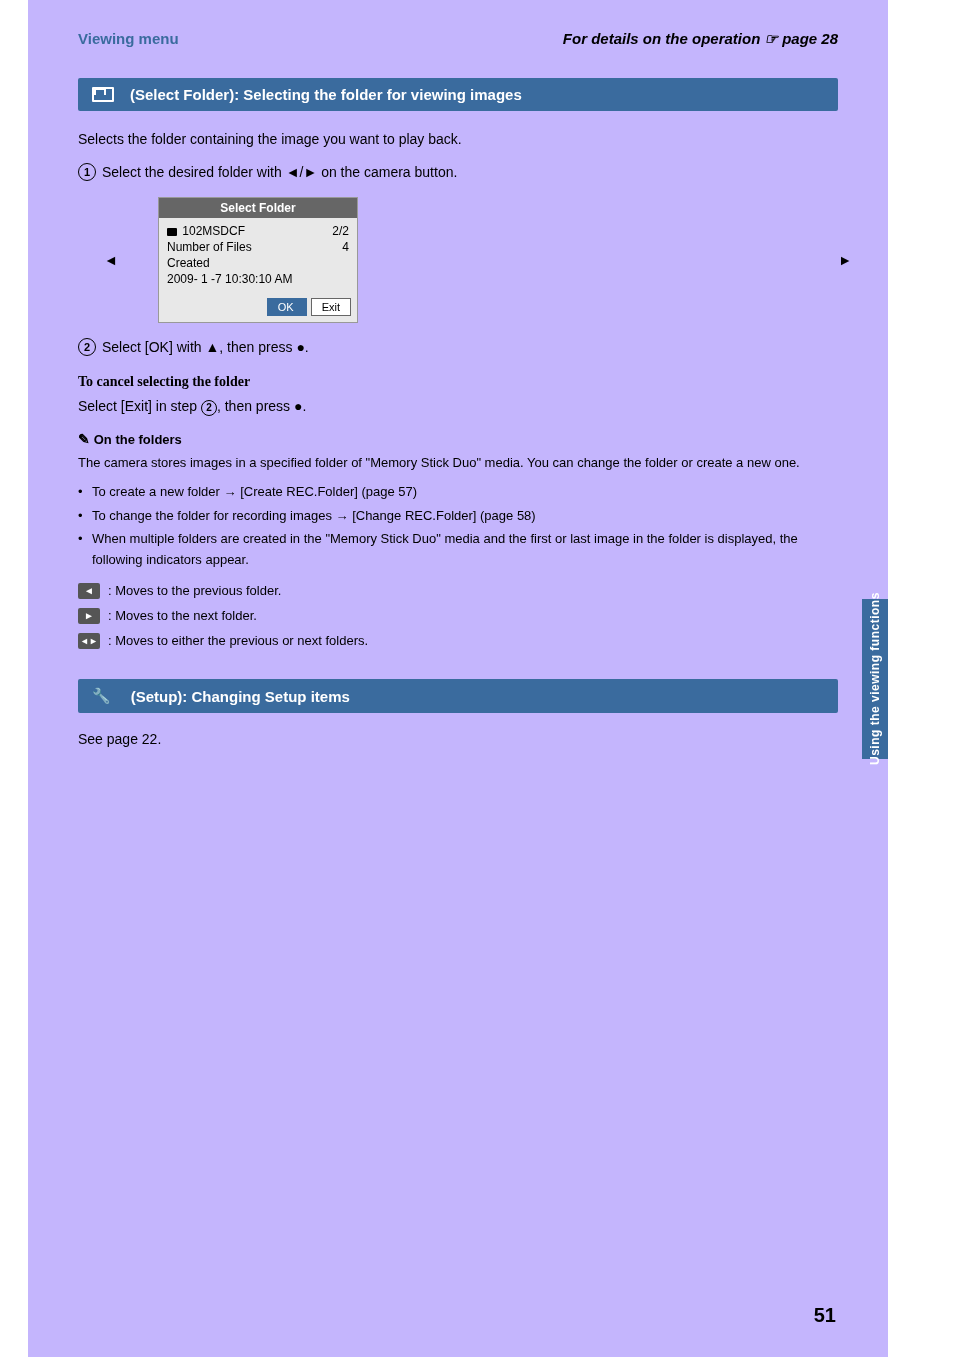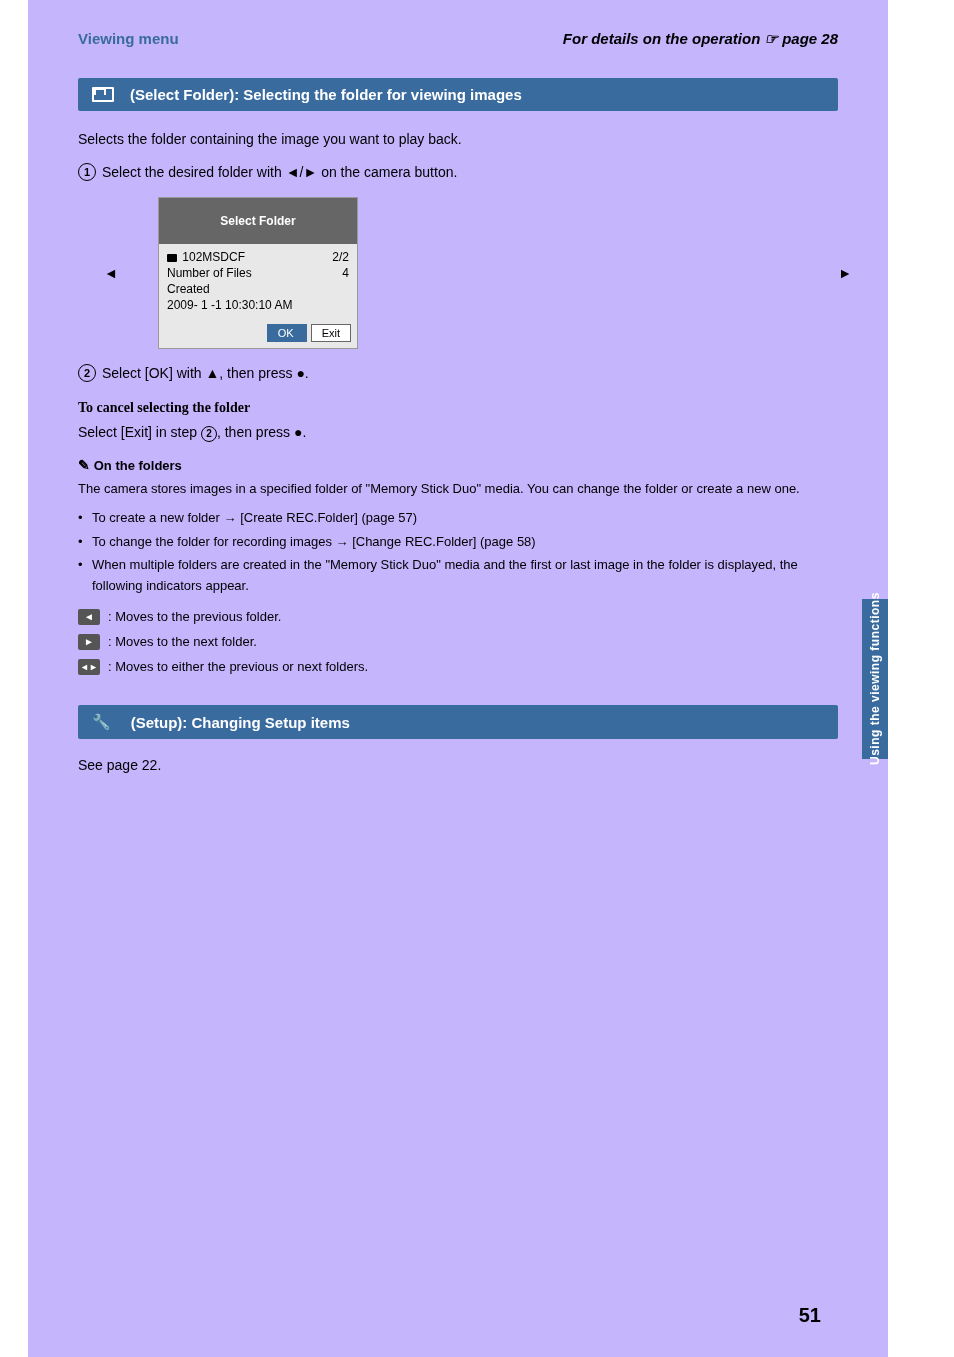--- a/index.html
+++ b/index.html
@@ -122,21 +122,21 @@
       border: 1.5px solid #999;
       background: #e8e8e8;
       width: 200px;
       margin: 10px 0 10px 40px;
       font-size: 12px;
       position: relative;
     }
     .dialog-title {
       background: #666;
       color: #fff;
-      padding: 16px 8px;
+      padding: 3px 8px;
       font-size: 12px;
       font-weight: bold;
       text-align: center;
     }
     .dialog-body {
       padding: 6px 8px;
       position: relative;
     }
     .dialog-row {
       display: flex;
@@ -284,21 +284,21 @@
       height: 160px;
       display: flex;
       align-items: center;
       justify-content: center;
     }
 
     
     .page-number {
       position: absolute;
       bottom: 30px;
-      right: 67px;
+      right: 52px;
       font-size: 20px;
       font-weight: bold;
       color: #000;
     }
   </style>
 </head>
 <body>
 
 <div class="page-wrapper">
 
@@ -333,21 +333,21 @@
             <span>2/2</span>
           </div>
           <div class="dialog-row">
             <span>Number of Files</span>
             <span>4</span>
           </div>
           <div class="dialog-row">
             <span>Created</span>
           </div>
           <div class="dialog-row">
-            <span>2009- 1 -1  10:30:10 AM</span>
+            <span>2009- 1 -7  10:30:10 AM</span>
           </div>
         </div>
         <div class="dialog-buttons">
           <button class="dialog-btn selected">OK</button>
           <button class="dialog-btn">Exit</button>
         </div>
       </div>
       <span class="dialog-arrow-right">►</span>
     </div>
 

